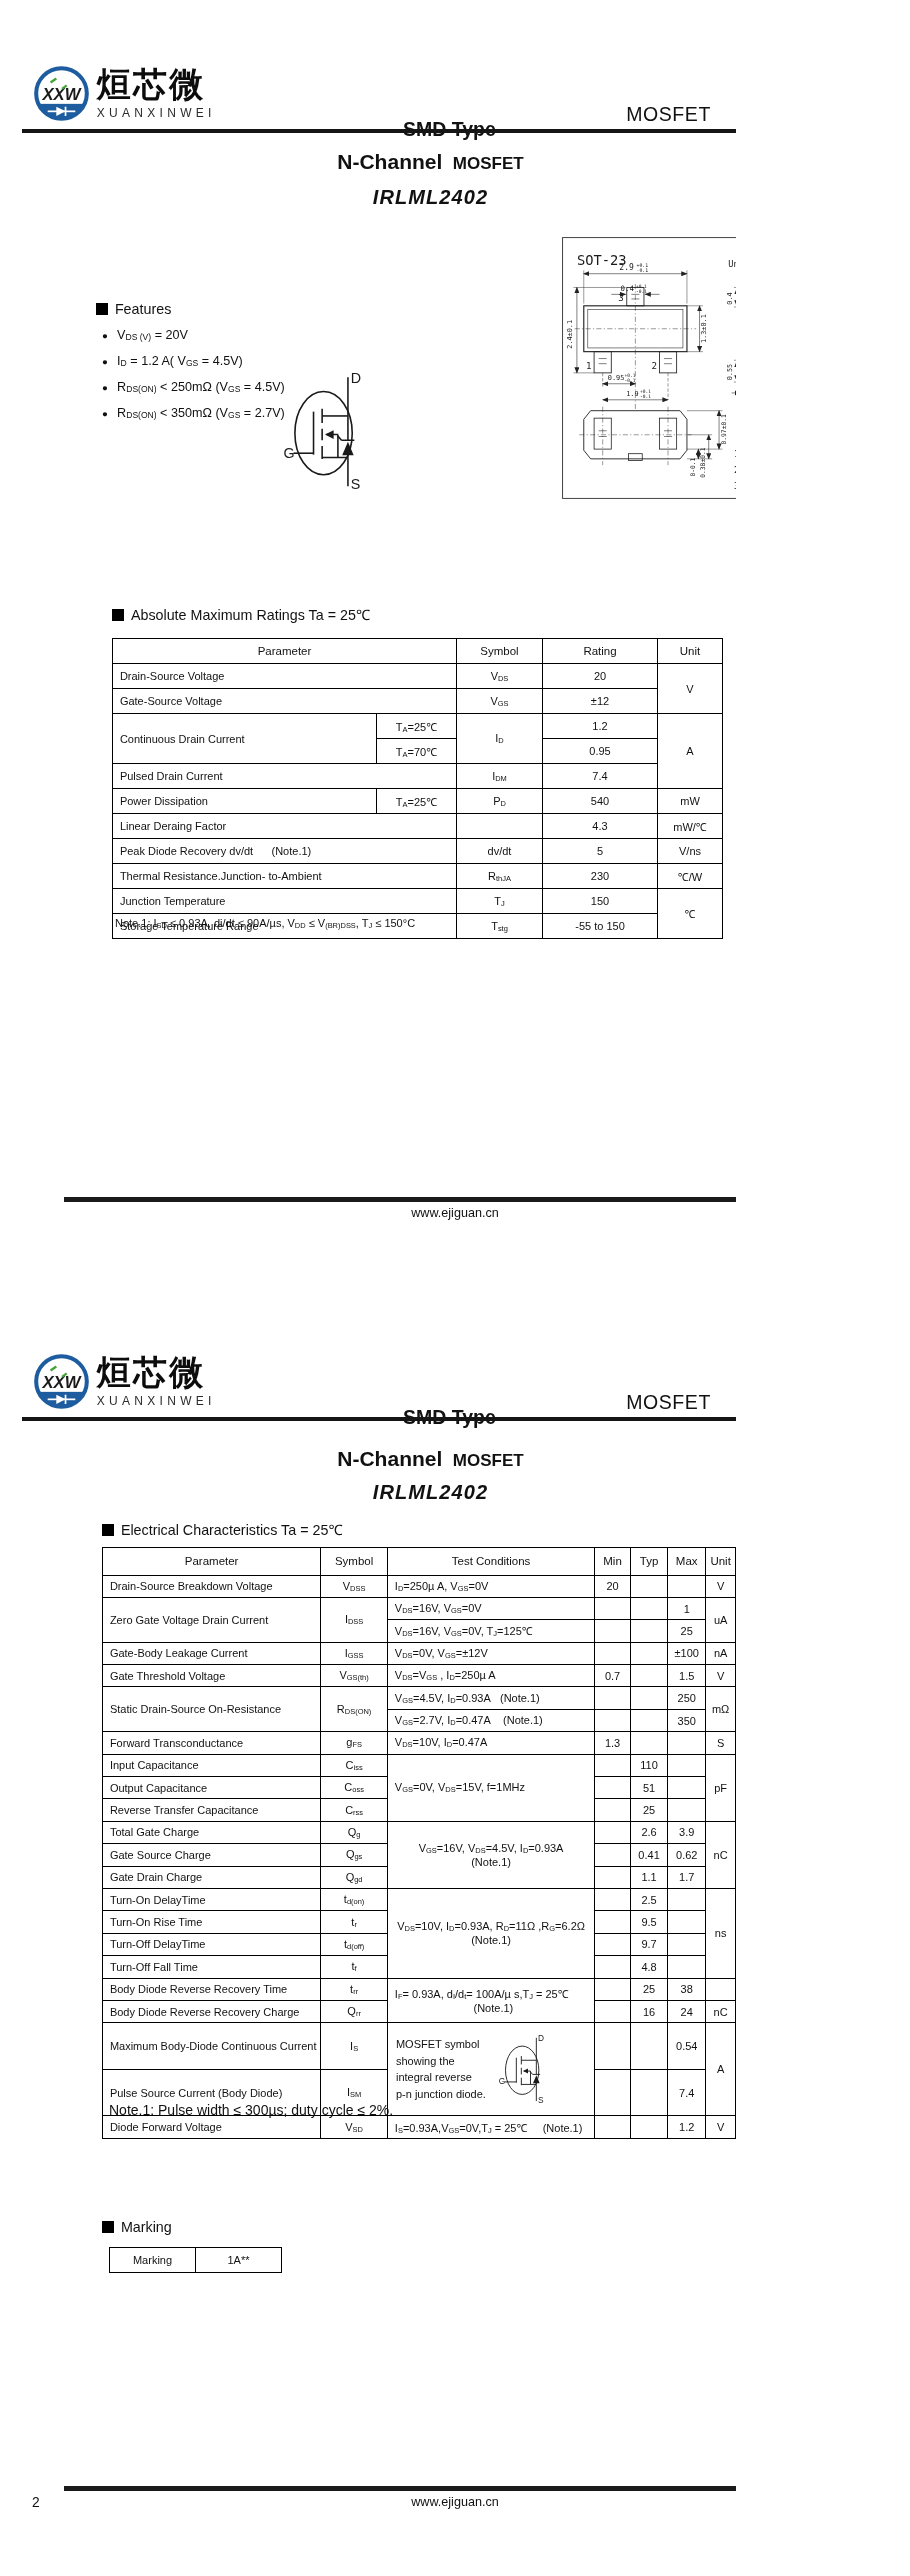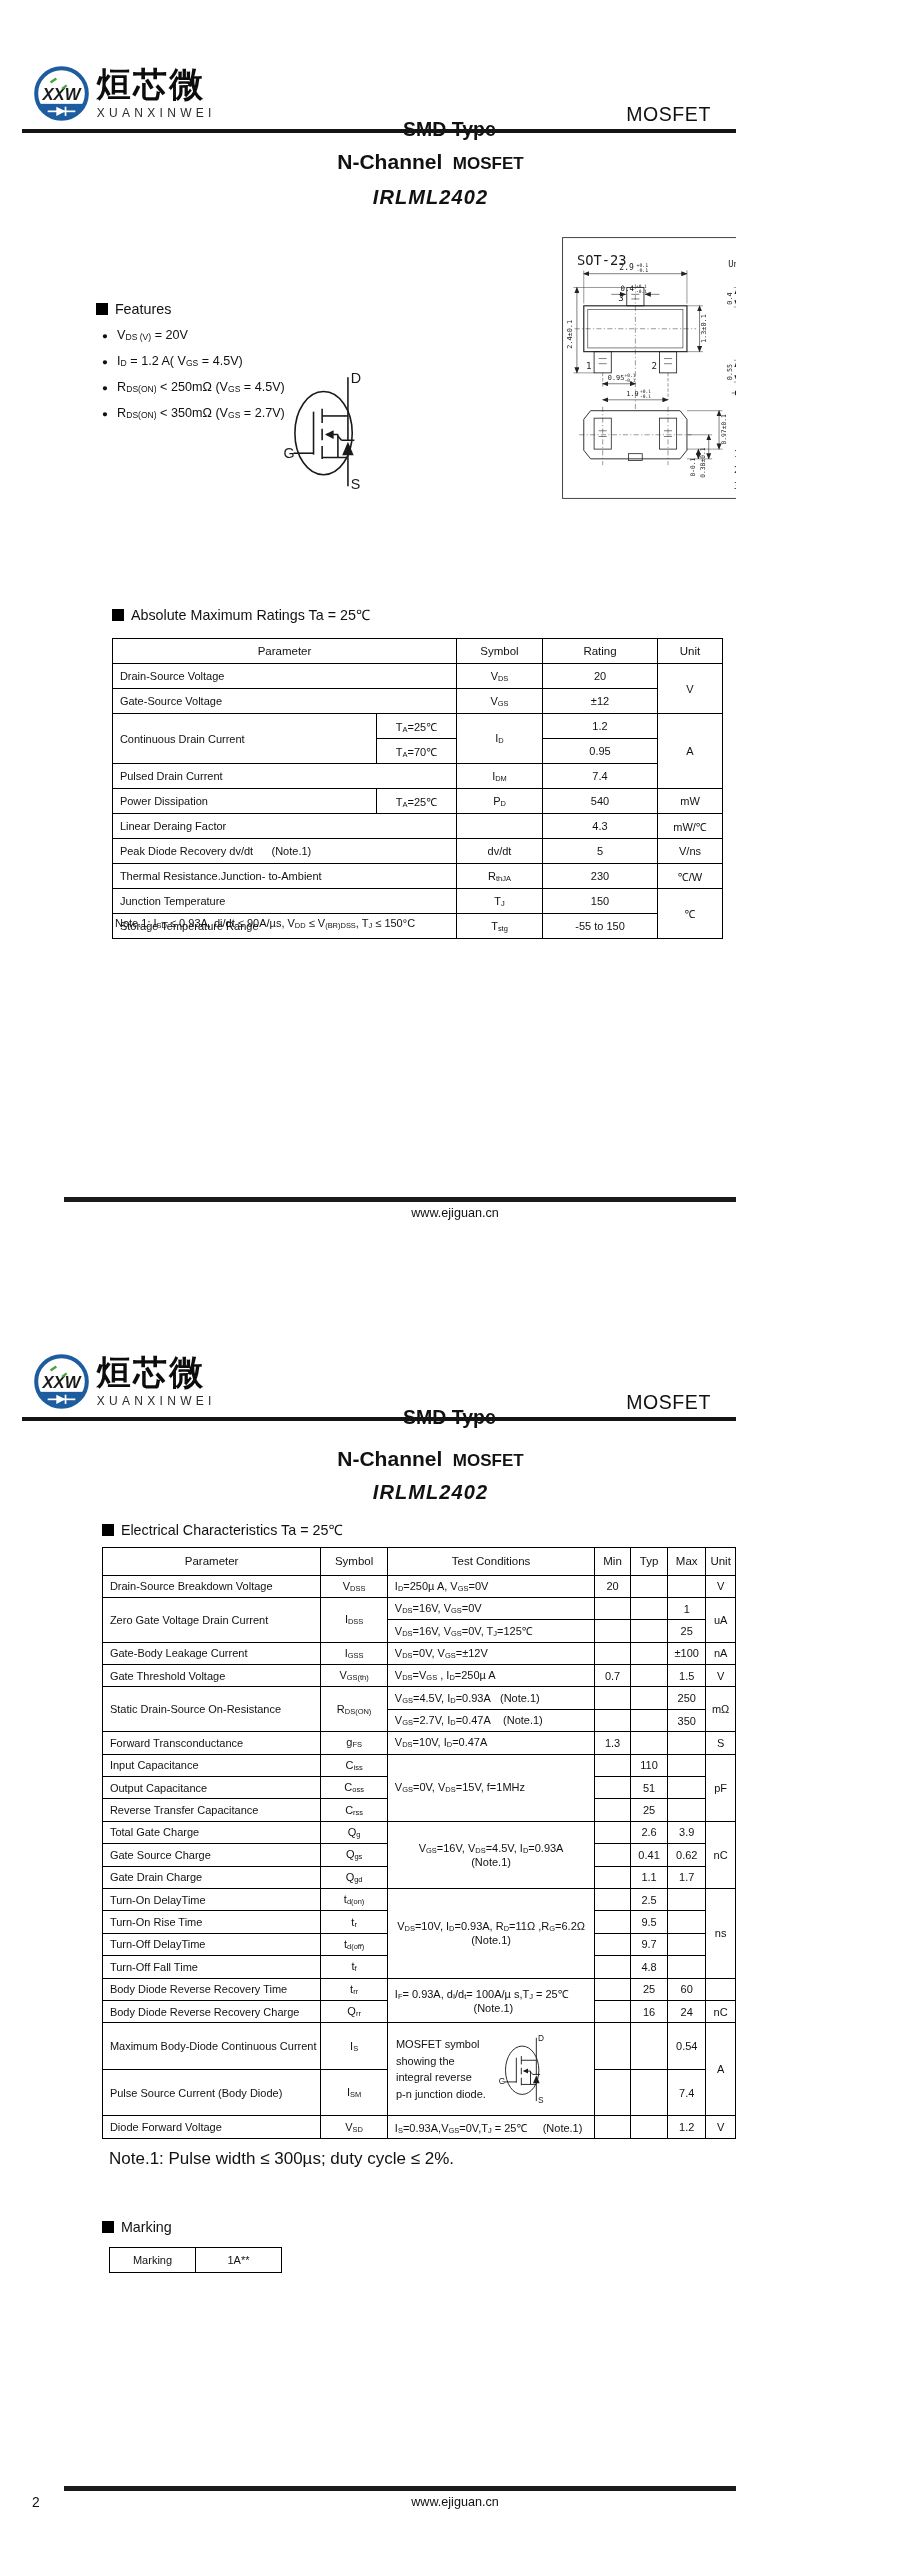--- a/index.html
+++ b/index.html
@@ -40,21 +40,21 @@
 
   
   table.t { border-collapse:collapse; table-layout:fixed; }
   table.t td { border:1.7px solid #000; font-size:11px; text-align:center; vertical-align:middle;
                padding:0 2.3px; overflow:hidden; }
   table.t td.pl { text-align:left; padding-left:6.9px; }
   table.t tr.th td { font-size:11.5px; }
   .abs-wrap  { position:absolute; left:112px; top:638px; }
   .abs-note  { position:absolute; left:115px; top:917px; font-size:11px; }
   .elec-wrap { position:absolute; left:102px; top:259px; }
-  .elec-note { position:absolute; left:109px; top:861px; font-size:17px; }
+  .elec-note { position:absolute; left:109px; top:814px; font-size:14px; }
   .cond2 { margin-top:1.1px; }
   .bodydiode-cell { display:flex; align-items:center; justify-content:flex-start; padding-left:5.7px; }
   .bodydiode-text { text-align:left; font-size:11px; line-height:16.6px; }
   .mark-wrap { position:absolute; left:109px; top:959px; }
 
   
   .ft-rule { position:absolute; left:64px; width:817px; top:1197px; height:4.6px; background:#1b1b1b; }
   .ft-site { position:absolute; left:0; width:910px; top:1206px; text-align:center; font-size:12.6px; }
   .ft-num-r { position:absolute; left:850px; top:1205px; font-size:13.8px; }
   .ft-num-l { position:absolute; left:32px; top:1207px; font-size:13.8px; }
@@ -557,21 +557,21 @@
       </tr>
       <tr style="height:22.4px">
         <td class="pl">Body Diode Reverse Recovery Time</td>
         <td>t<sub>rr</sub></td>
         <td rowspan="2" class="pl">
           <div>I<sub>F</sub>= 0.93A,  d<sub>I</sub>/d<sub>t</sub>= 100A/µ s,T<sub>J</sub> = 25℃</div>
           <div class="cond2" style="text-align:center">(Note.1)</div>
         </td>
         <td></td>
         <td>25</td>
-        <td>60</td>
+        <td>38</td>
         <td></td>
       </tr>
       <tr style="height:22.4px">
         <td class="pl">Body Diode Reverse Recovery Charge</td>
         <td>Q<sub>rr</sub></td>
         <td></td>
         <td>16</td>
         <td>24</td>
         <td>nC</td>
       </tr>

